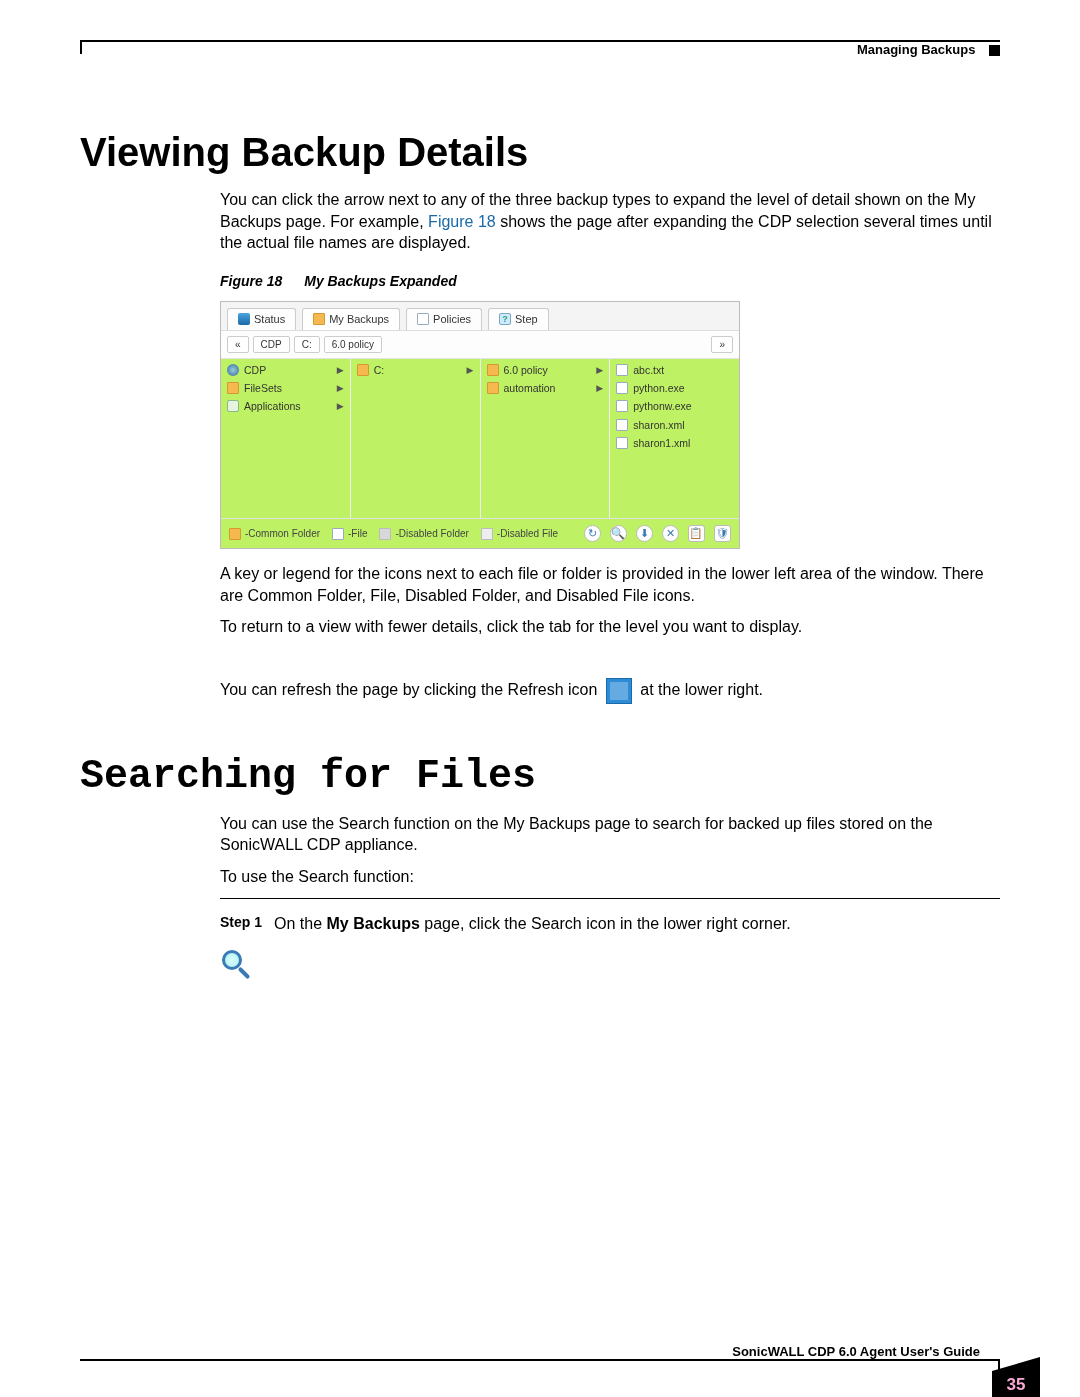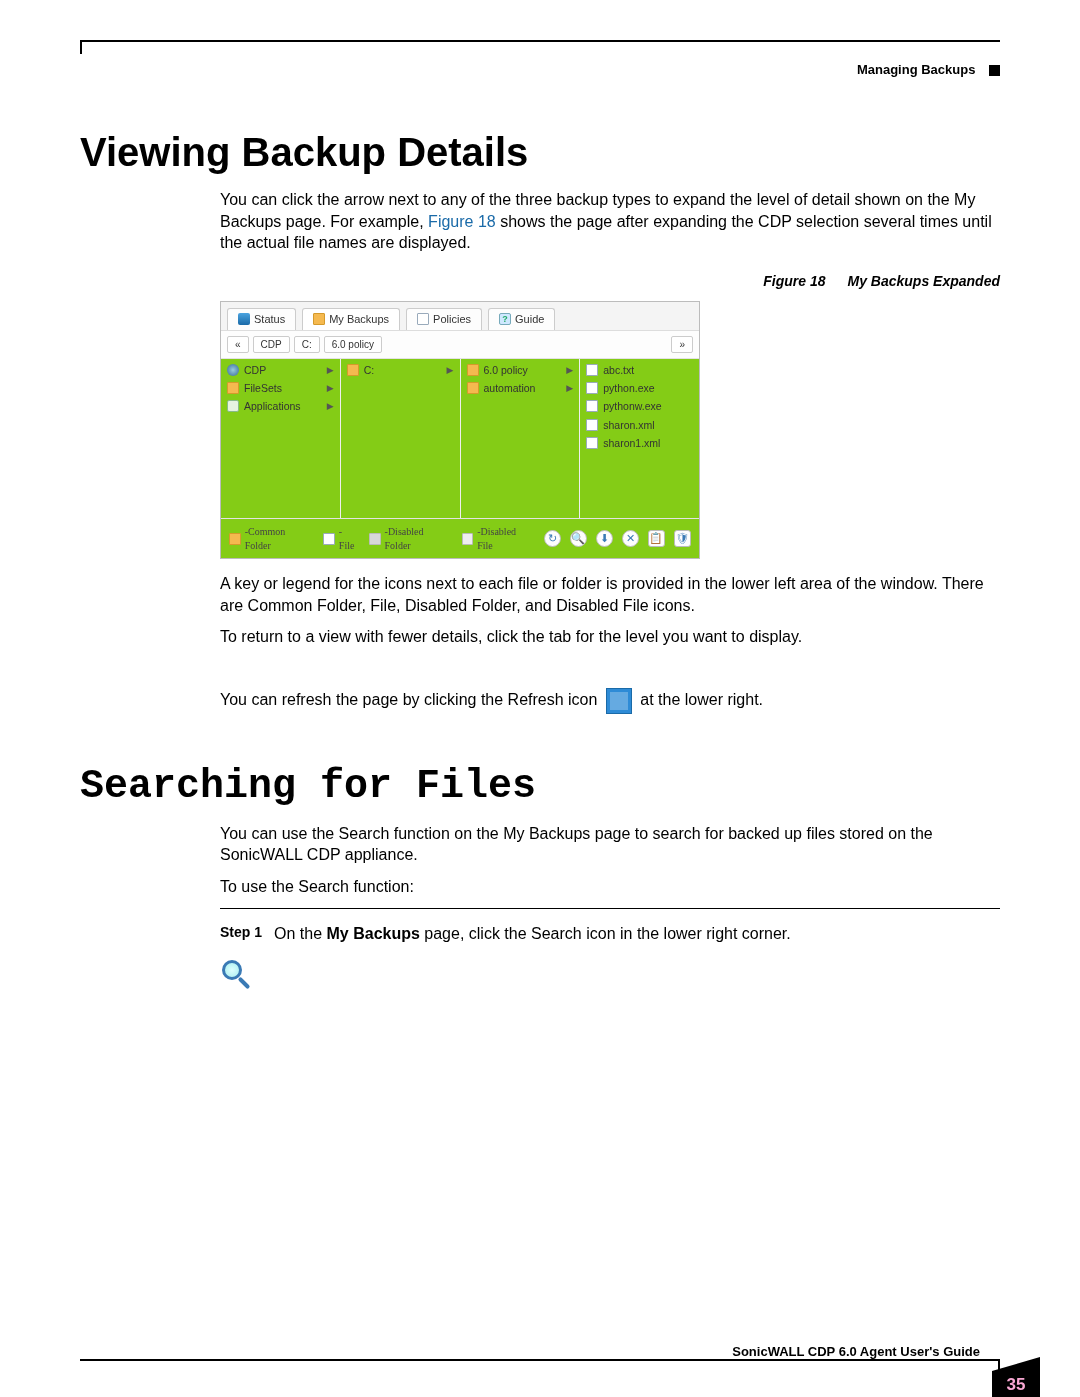--- a/index.html
+++ b/index.html
@@ -24,21 +24,21 @@
   }
   .top-tick {
     position: absolute;
     left: 0; top: -2px;
     width: 2px; height: 14px;
     background: #000;
   }
   .header-right {
     position: absolute;
     right: 0;
-    top: 20px;
+    top: 0;
     font-size: 13px;
     font-weight: bold;
   }
   .hdr-square {
     display: inline-block;
     width: 11px; height: 11px;
     background: #000;
     margin-left: 10px;
     vertical-align: middle;
   }
@@ -54,28 +54,27 @@
     font-size: 16px;
     line-height: 1.35;
   }
   .body-indent p { margin-bottom: 10px; }
   .figlink { color: #1a6aa8; }
   .fig-caption {
     font-style: italic;
     font-weight: bold;
     font-size: 14px;
     margin: 18px 0 10px 0;
-    text-align: right;
   }
   .fig-caption .fignum { margin-right: 22px; }
   
   .shot {
-    width: 480px;
+    width: 520px;
     border: 1px solid #bcbcbc;
-    background: #84cc16;
+    background: #bef264;
     font-size: 11px;
     color: #333;
     margin-bottom: 14px;
   }
   .shot-tabs {
     display: flex;
     gap: 6px;
     padding: 6px 6px 0 6px;
     background: #f4f4f4;
     border-bottom: 1px solid #ddd;
@@ -132,21 +131,20 @@
     font-size: 10.5px;
   }
   .row .arrow { margin-left: auto; color: #555; font-size: 9px; }
   .shot-legend {
     display: flex;
     align-items: center;
     padding: 6px 8px;
     gap: 12px;
     font-size: 10px;
     color: #444;
-    font-family: Liberation Serif, serif;
   }
   .leg { display: flex; align-items: center; gap: 4px; }
   .legend-icons { margin-left: auto; display: flex; gap: 9px; }
   .tool-ico {
     width: 17px; height: 17px;
     border: 1px solid #bbb;
     border-radius: 50%;
     display: inline-flex; align-items:center; justify-content:center;
     font-size: 11px;
     color: #3a7ab5;
@@ -266,21 +264,21 @@
         <div class="shot-tab active">
             <span class="ico ico-folder"></span>
             <span>My Backups</span>
           </div>
         <div class="shot-tab">
             <span class="ico ico-file"></span>
             <span>Policies</span>
           </div>
         <div class="shot-tab">
             <span class="ico ico-help">?</span>
-            <span>Guide</span>
+            <span>Step</span>
           </div>
       </div>
       <div class="shot-bc">
         <span class="bc-btn">«</span>
         <span class="bc-btn">CDP</span>
         <span class="bc-btn">C:</span>
         <span class="bc-btn">6.0 policy</span>
         <span class="bc-spacer"></span>
         <span class="bc-btn">»</span>
       </div>

